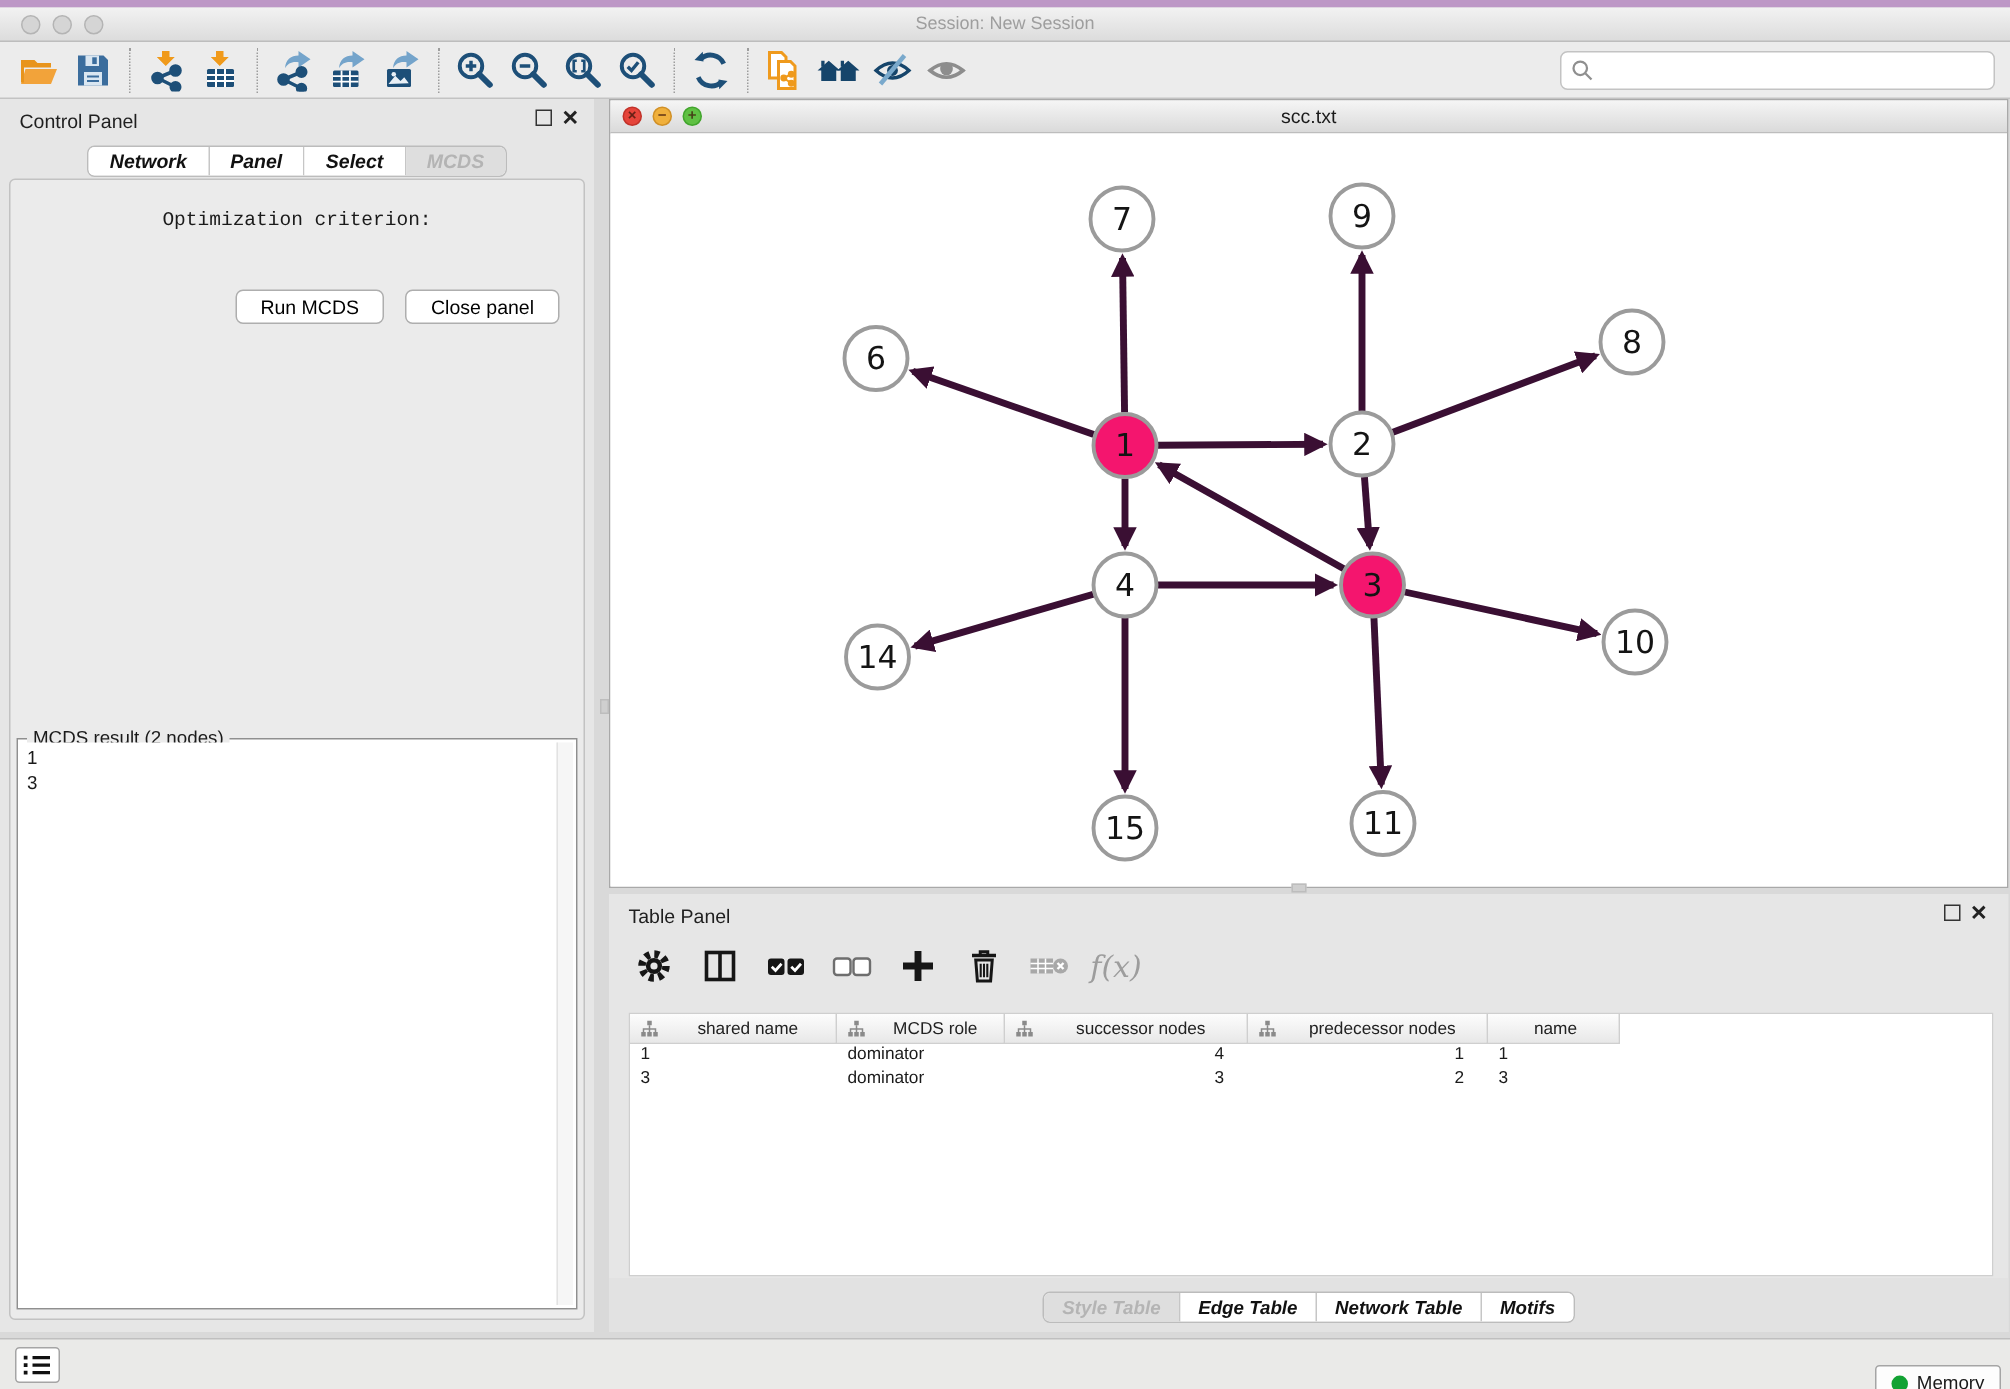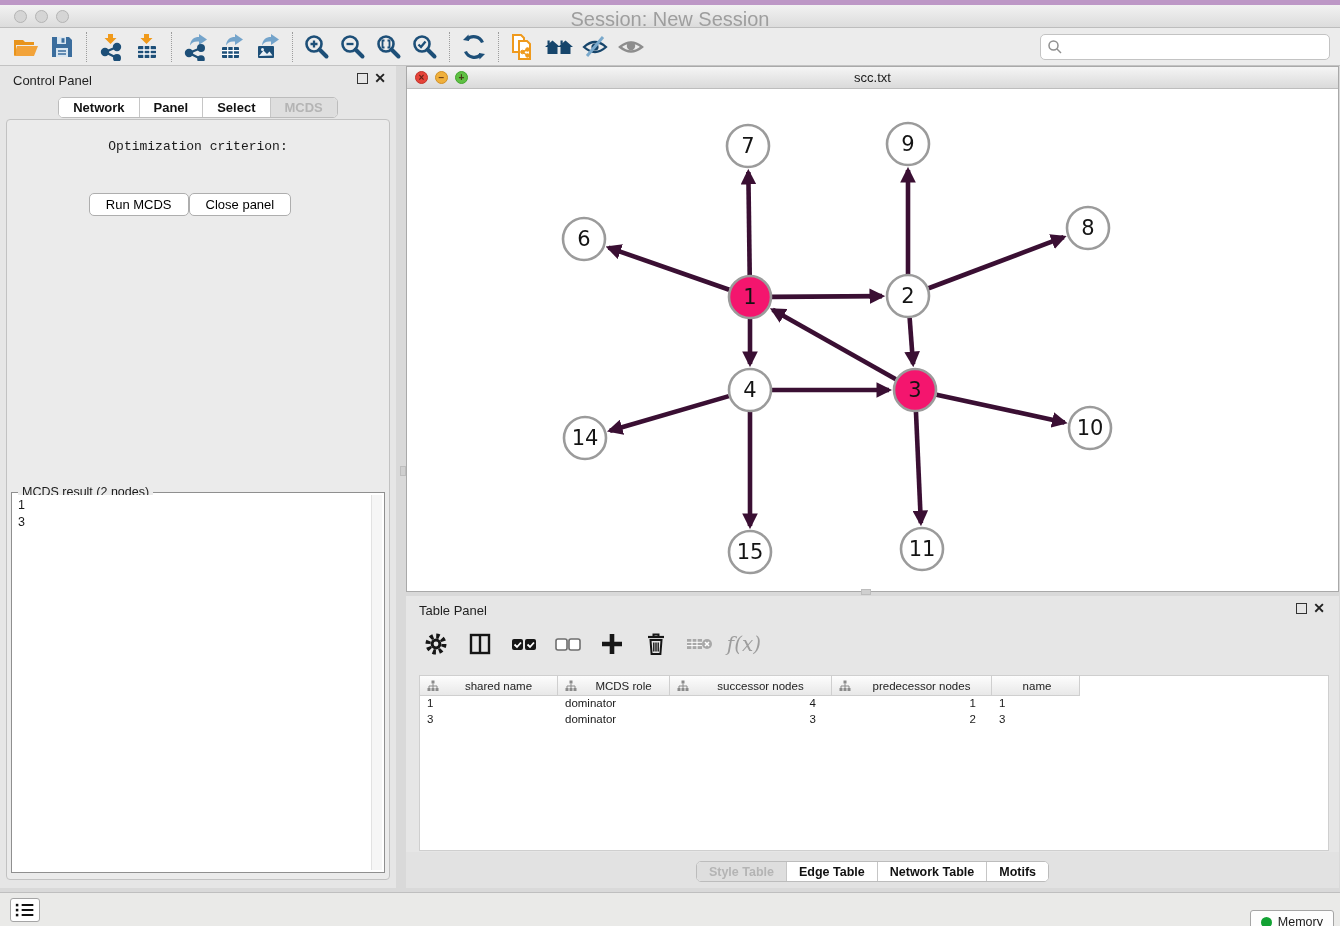--- a/index.html
+++ b/index.html
@@ -15,21 +15,21 @@
   .top-strip { position:absolute; top:0; left:0; right:0; height:5px; background:#bd97c6; }
   .titlebar {
     position:absolute; top:5px; left:0; right:0; height:23px;
     background:linear-gradient(#f2f2f2,#dcdcdc);
     border-bottom:1px solid #bdbdbd;
   }
   .traffic { position:absolute; top:5px; left:14px; display:flex; gap:8px; }
   .traffic .dot { width:13px; height:13px; border-radius:50%; background:#d5d5d5; border:1px solid #b4b4b4; }
   .win-title {
     position:absolute; top:3px; left:0; right:0; text-align:center;
-    font-size:20px; color:#9e9e9e;
+    font-size:12px; color:#9e9e9e;
   }
   
   .main-toolbar {
     position:absolute; top:28px; left:0; right:0; height:38px;
     background:#ececec; border-bottom:1px solid #c3c3c3;
     display:flex; align-items:center; padding-left:8px;
   }
   .tbtn { width:36px; height:32px; display:flex; align-items:center; justify-content:center; }
   .tsep { width:1px; height:30px; border-left:1px dotted #9d9d9d; margin:0 6px; }
   .search-wrap {
@@ -41,38 +41,38 @@
   
   #control-panel { position:absolute; left:0; top:66px; width:396px; height:822px; background:#e6e6e6; }
   .panel-head { position:relative; height:28px; }
   .panel-title { position:absolute; left:13px; top:7px; font-size:13px; color:#1f1f1f; }
   .float-ic { position:absolute; top:7px; width:11px; height:11px; border:1.6px solid #333; }
   .close-ic { position:absolute; top:5px; font-size:14px; font-weight:bold; color:#222; line-height:14px; }
   #control-panel .float-ic { right:28px; }
   #control-panel .close-ic { right:10px; }
   .seg-tabs { position:absolute; top:31px; left:0; right:0; display:flex; justify-content:center; }
   .seg-group { display:flex; border:1px solid #bcbcbc; border-radius:5px; overflow:hidden; background:#fff; height:21px; }
-  .seg-tab { padding:2px 14px; font-size:13px; font-weight:bold; color:#111; border-right:1px solid #c6c6c6; background:#fff; }
+  .seg-tab { padding:2px 14px; font-size:13px; font-weight:bold; color:#111; border-right:1px solid #c6c6c6; background:#fff;font-style:italic; }
   .seg-tab:last-child { border-right:none; }
   .seg-tab.inactive-look { background:#dedede; color:#b4b4b4; }
   .cp-body {
     position:absolute; left:6px; right:6px; top:53px; bottom:8px;
     background:#ebebeb; border:1px solid #c2c2c2; border-radius:4px;
   }
   .opt-label { position:absolute; top:19px; left:0; right:0; text-align:center; font-size:13px;font-family:Liberation Mono, monospace; }
   .dropdown {
     position:absolute; top:40px; left:38px; right:42px; height:23px;
     background:#fff; border:1px solid #a9a9a9; border-radius:5px;
     display:flex; align-items:center; padding:0 8px; font-size:13px;
   }
   .dd-arrows { margin-left:auto; display:flex; flex-direction:column; gap:2px; }
   .dd-arrows i { width:0; height:0; border-left:4px solid transparent; border-right:4px solid transparent; }
   .dd-up { border-bottom:5px solid #555; }
   .dd-down { border-top:5px solid #555; }
-  .btn-row { position:absolute; top:73px; left:0; right:16px; display:flex; justify-content:center; }
+  .btn-row { position:absolute; top:73px; left:0; right:16px; display:flex; justify-content:flex-end; gap:14px; }
   .mac-btn {
     background:#fff; border:1px solid #aeaeae; border-radius:5px;
     font-size:13px; padding:3px 16px; height:23px; font-family:inherit;
   }
   .result-box {
     position:absolute; left:4px; right:4px; top:372px; bottom:6px;
     border:1px solid #8f8f8f; background:#fff;
   }
   .result-legend {
     position:absolute; top:-8px; left:6px; background:#ebebeb; padding:0 4px; font-size:12.5px;

